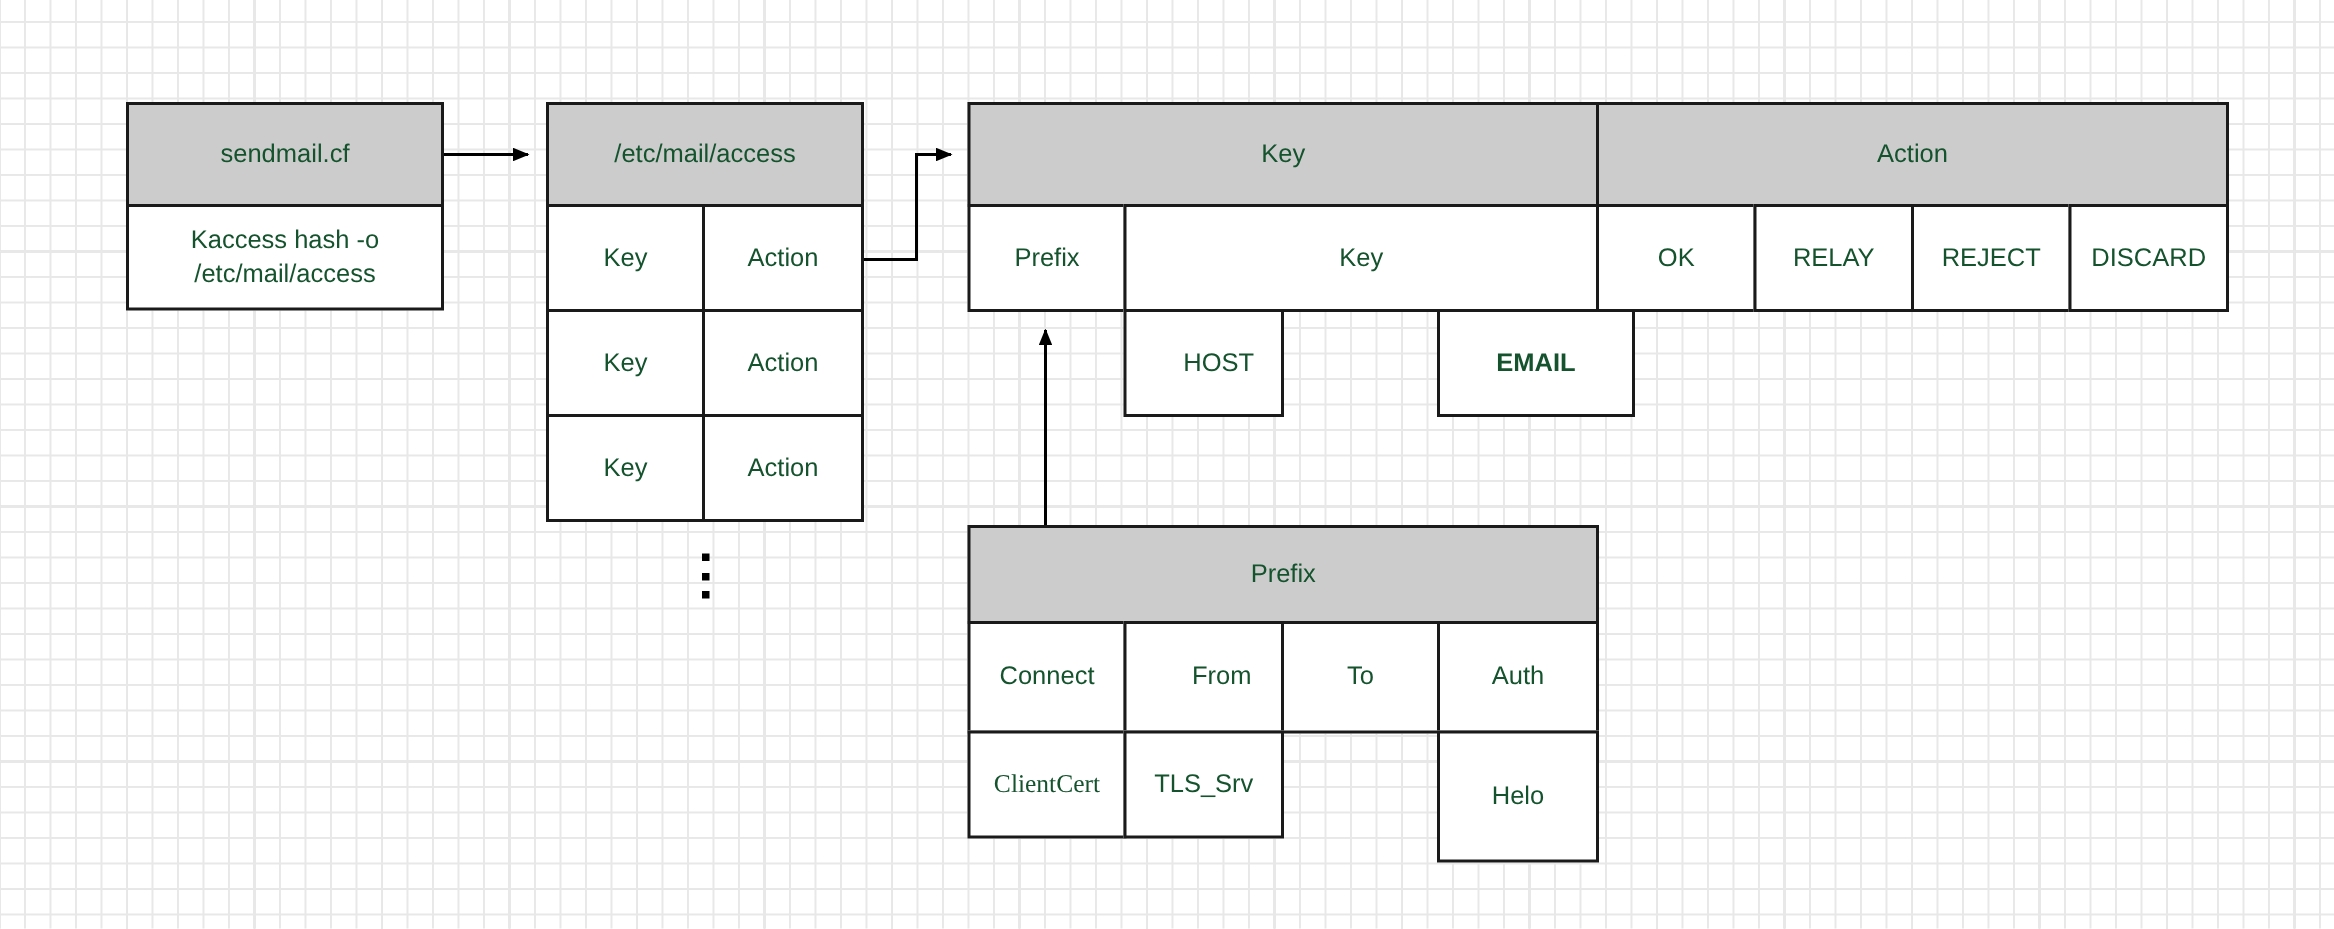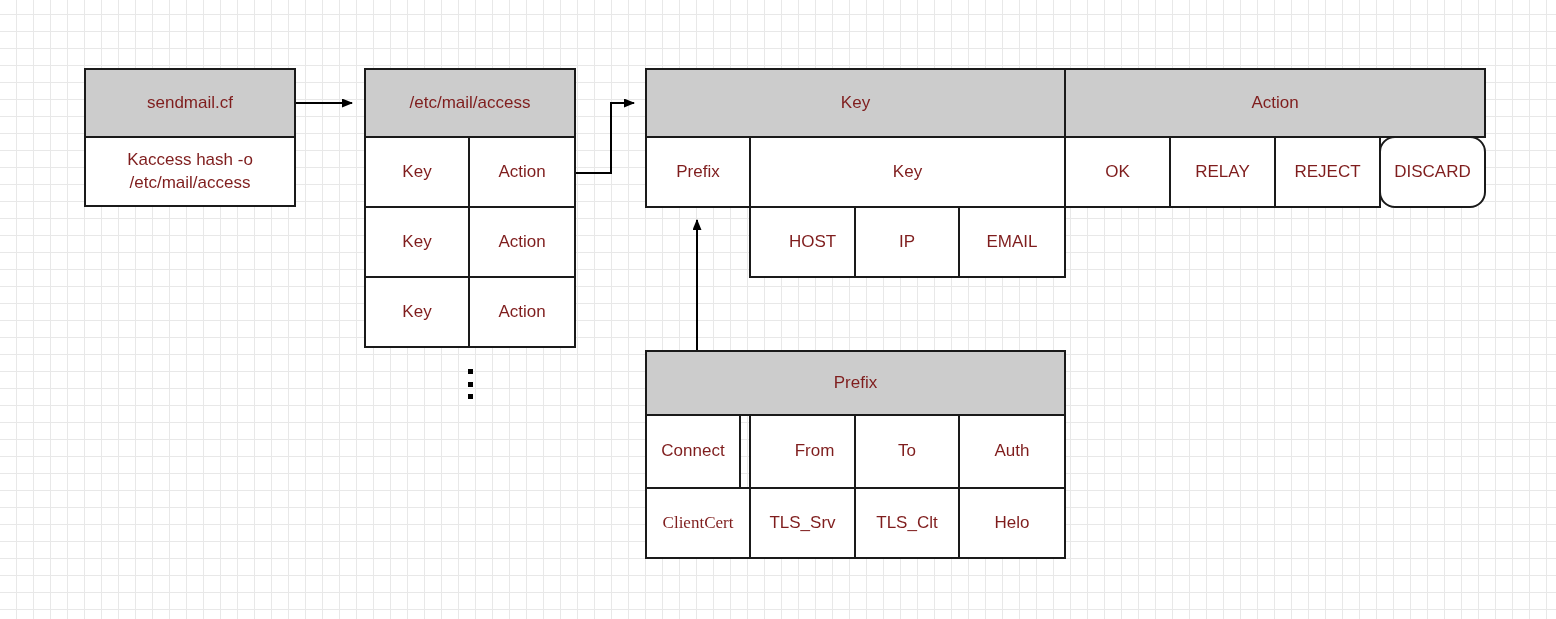--- a/index.html
+++ b/index.html
@@ -30,21 +30,21 @@
   
   .box{
     position:absolute;
     box-sizing:border-box;
     border:2px solid #1a1a1a;
     background:#ffffff;
     display:flex;
     align-items:center;
     justify-content:center;
     text-align:center;
-    color:#7f1d1d;
+    color:#14532d;
     font-size:17px;
     line-height:1.35;
     white-space:pre-line;
   }
   .hdr{ background:#cccccc; }
   .cell{ background:#ffffff; }
 
   
 
   
@@ -106,35 +106,33 @@
     <i></i>
     <i></i>
   </div>
 
   <div class="box hdr" style="left:645px;top:68px;width:421px;height:70px;">Key</div>
 
   <div class="box cell" style="left:645px;top:136px;width:106px;height:72px;">Prefix</div>
   <div class="box cell" style="left:749px;top:136px;width:317px;height:72px;">Key</div>
 
   <div class="box cell" style="left:749px;top:206px;width:107px;height:72px;padding-left:20px;">HOST</div>
-  <div class="box cell" style="left:854px;top:206px;width:106px;height:72px;">IP</div>
-  <div class="box cell" style="left:958px;top:206px;width:108px;height:72px;">EMAIL</div>
+  <div class="box cell" style="left:958px;top:206px;width:132px;height:72px;font-weight:bold;">EMAIL</div>
 
   <div class="box hdr" style="left:1064px;top:68px;width:422px;height:70px;">Action</div>
 
   <div class="box cell" style="left:1064px;top:136px;width:107px;height:72px;">OK</div>
   <div class="box cell" style="left:1169px;top:136px;width:107px;height:72px;">RELAY</div>
   <div class="box cell" style="left:1274px;top:136px;width:107px;height:72px;">REJECT</div>
-  <div class="box cell" style="left:1379px;top:136px;width:107px;height:72px;border-radius:16px;">DISCARD</div>
+  <div class="box cell" style="left:1379px;top:136px;width:107px;height:72px;">DISCARD</div>
 
   <div class="box hdr" style="left:645px;top:350px;width:421px;height:66px;">Prefix</div>
 
-  <div class="box cell" style="left:645px;top:414px;width:96px;height:75px;">Connect</div>
+  <div class="box cell" style="left:645px;top:414px;width:106px;height:75px;">Connect</div>
   <div class="box cell" style="left:749px;top:414px;width:107px;height:75px;padding-left:24px;">From</div>
   <div class="box cell" style="left:958px;top:414px;width:108px;height:75px;">Auth</div>
   <div class="box cell" style="left:854px;top:414px;width:106px;height:75px;">To</div>
 
   <div class="box cell" style="left:645px;top:487px;width:106px;height:72px;font-family:Liberation Serif, serif;">ClientCert</div>
   <div class="box cell" style="left:749px;top:487px;width:107px;height:72px;">TLS_Srv</div>
-  <div class="box cell" style="left:854px;top:487px;width:106px;height:72px;">TLS_Clt</div>
-  <div class="box cell" style="left:958px;top:487px;width:108px;height:72px;">Helo</div>
+  <div class="box cell" style="left:958px;top:487px;width:108px;height:88px;">Helo</div>
 
 </div>
 
 </body></html>

